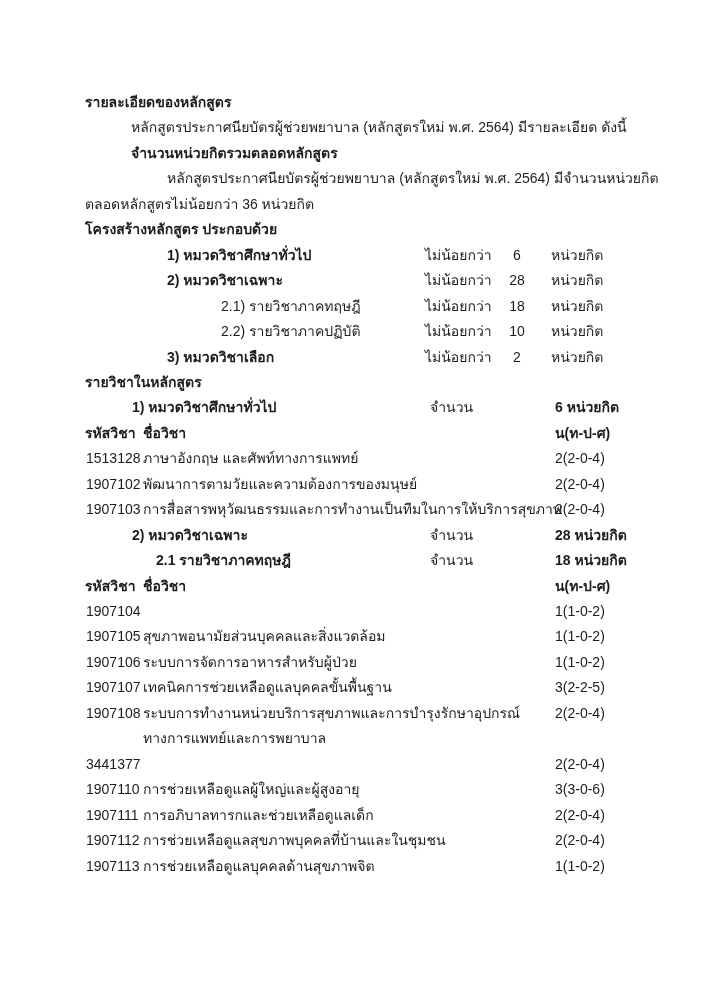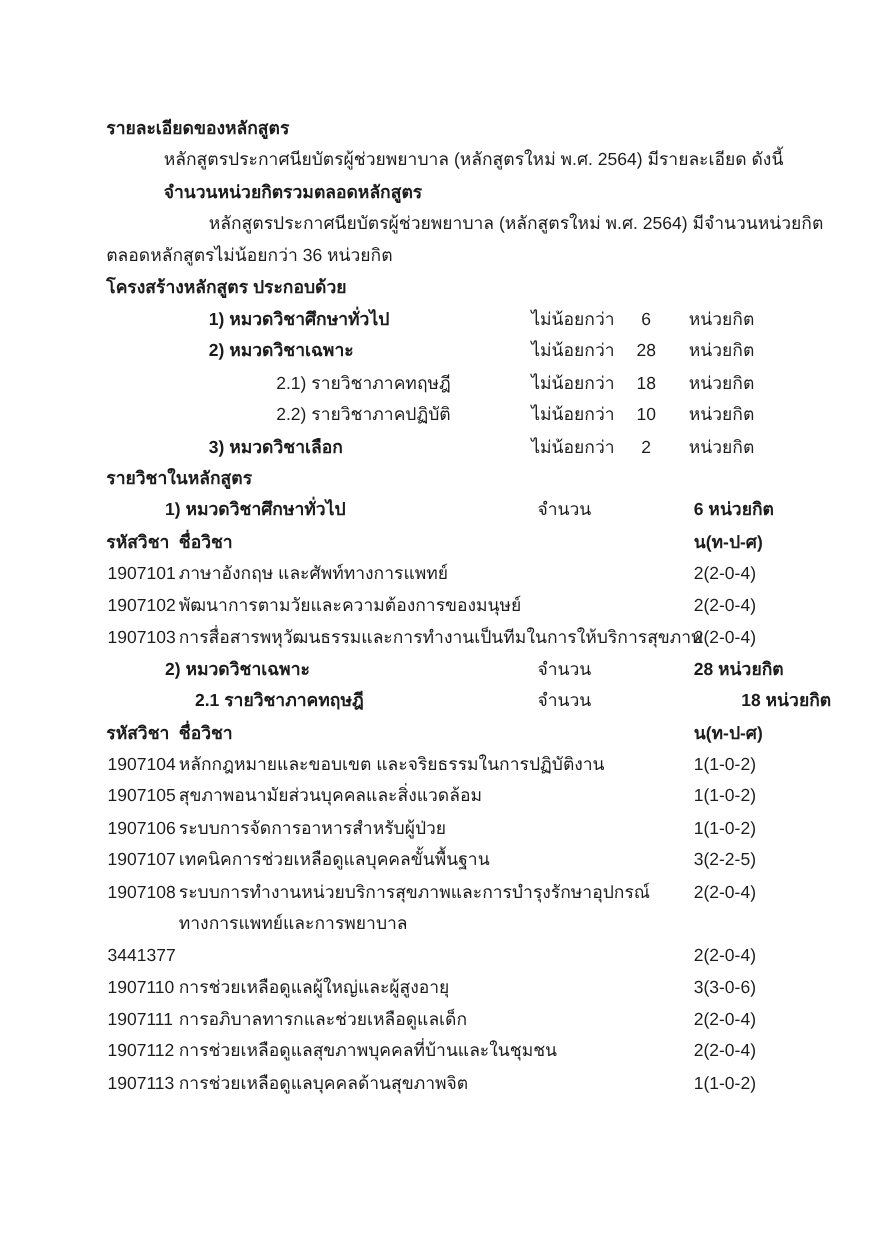--- a/index.html
+++ b/index.html
@@ -93,21 +93,21 @@
         <span class="cell b" style="left: 132px;">1) หมวดวิชาศึกษาทั่วไป</span>
         <span class="cell" style="left: 430px;">จำนวน</span>
         <span class="cell b" style="left: 555px;">6 หน่วยกิต</span>
       </div>
       <div class="line" style="top: 423.85px;">
         <span class="cell b" style="left: 85px;">รหัสวิชา</span>
         <span class="cell b" style="left: 143px;">ชื่อวิชา</span>
         <span class="cell b" style="left: 555px;">น(ท-ป-ศ)</span>
       </div>
       <div class="line" style="top: 449.3px;">
-        <span class="cell" style="left: 86px;">1907101</span>
+        <span class="cell" style="left: 86px;">1513128</span>
         <span class="cell" style="left: 143px;">ภาษาอังกฤษ และศัพท์ทางการแพทย์</span>
         <span class="cell" style="left: 555px;">2(2-0-4)</span>
       </div>
       <div class="line" style="top: 474.75px;">
         <span class="cell" style="left: 86px;">1907102</span>
         <span class="cell" style="left: 143px;">พัฒนาการตามวัยและความต้องการของมนุษย์</span>
         <span class="cell" style="left: 555px;">2(2-0-4)</span>
       </div>
       <div class="line" style="top: 500.2px;">
         <span class="cell" style="left: 86px;">1907103</span>
@@ -115,30 +115,29 @@
         <span class="cell" style="left: 555px;">2(2-0-4)</span>
       </div>
       <div class="line" style="top: 525.65px;">
         <span class="cell b" style="left: 132px;">2) หมวดวิชาเฉพาะ</span>
         <span class="cell" style="left: 430px;">จำนวน</span>
         <span class="cell b" style="left: 555px;">28 หน่วยกิต</span>
       </div>
       <div class="line" style="top: 551.1px;">
         <span class="cell b" style="left: 156px;">2.1 รายวิชาภาคทฤษฎี</span>
         <span class="cell" style="left: 430px;">จำนวน</span>
-        <span class="cell b" style="left: 555px; margin-left: 38px;">18 หน่วยกิต</span>
+        <span class="cell b" style="left: 555px;">18 หน่วยกิต</span>
       </div>
       <div class="line" style="top: 576.55px;">
         <span class="cell b" style="left: 85px;">รหัสวิชา</span>
         <span class="cell b" style="left: 143px;">ชื่อวิชา</span>
         <span class="cell b" style="left: 555px;">น(ท-ป-ศ)</span>
       </div>
       <div class="line" style="top: 602px;">
         <span class="cell" style="left: 86px;">1907104</span>
-        <span class="cell" style="left: 143px;">หลักกฎหมายและขอบเขต และจริยธรรมในการปฏิบัติงาน</span>
         <span class="cell" style="left: 555px;">1(1-0-2)</span>
       </div>
       <div class="line" style="top: 627.45px;">
         <span class="cell" style="left: 86px;">1907105</span>
         <span class="cell" style="left: 143px;">สุขภาพอนามัยส่วนบุคคลและสิ่งแวดล้อม</span>
         <span class="cell" style="left: 555px;">1(1-0-2)</span>
       </div>
       <div class="line" style="top: 652.9px;">
         <span class="cell" style="left: 86px;">1907106</span>
         <span class="cell" style="left: 143px;">ระบบการจัดการอาหารสำหรับผู้ป่วย</span>

